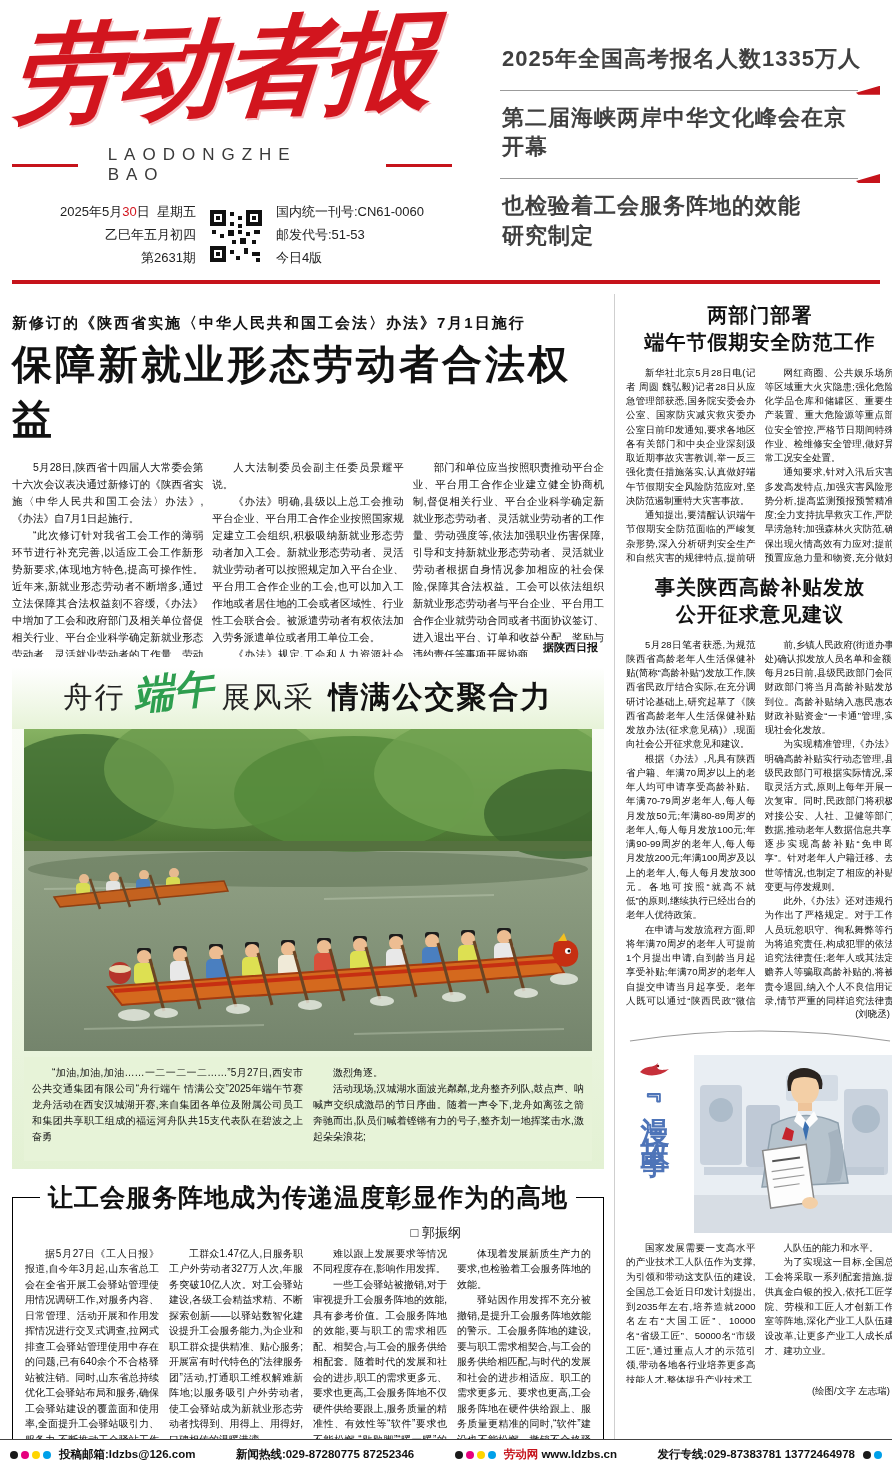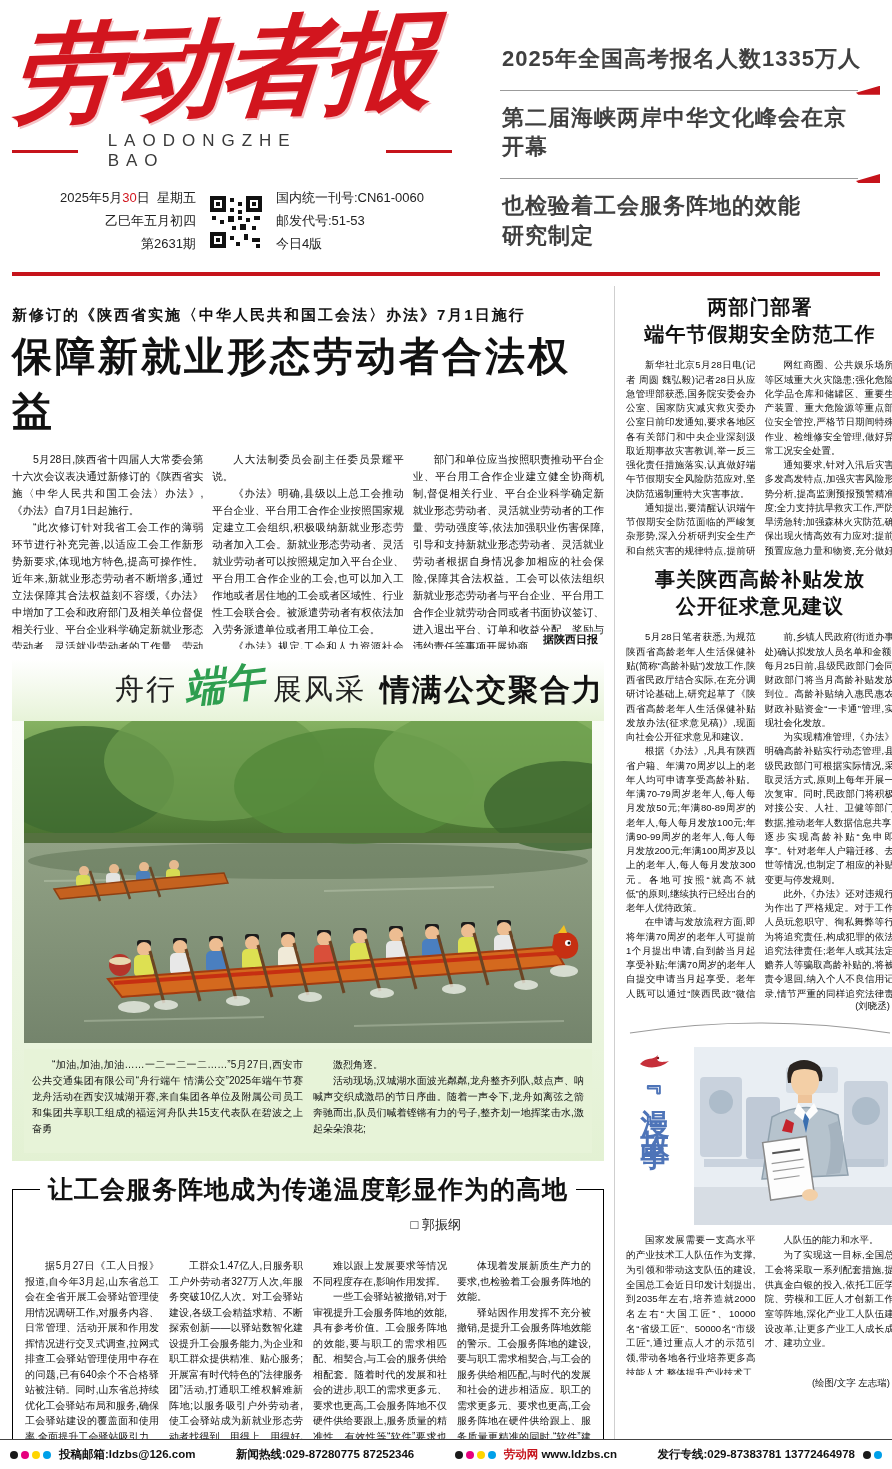--- a/index.html
+++ b/index.html
@@ -7,21 +7,21 @@
   body { font-family:"Liberation Sans", sans-serif; color:#111; }
   .page { width:892px; height:1469px; margin:0 auto; background:#fff; position:relative; overflow:hidden; padding:10px 12px 0; }
 
   
   .masthead { display:flex; align-items:flex-start; }
   .mast-left { width:470px; flex:0 0 470px; padding-top:8px; }
   .logo-title { font-family:"DejaVu Serif", serif; font-style:italic; font-weight:bold;
     font-size:108px; line-height:1.05; color:#d2151e; letter-spacing:-4px;
     transform:skewX(-6deg) rotate(-2deg); transform-origin:left center; white-space:nowrap;
     text-shadow:2px 2px 0 rgba(210,21,30,.25); }
-  .logo-sub { display:flex; align-items:center; justify-content:center; gap:30px; width:440px; }
+  .logo-sub { margin-top:14px; display:flex; align-items:center; justify-content:center; gap:30px; width:440px; }
   .logo-sub .bar { height:3px; width:68px; background:#c6131b; }
   .logo-sub .txt { font-size:17px; letter-spacing:7px; color:#3a3a3a; font-weight:500; }
   .dateblock { margin-top:16px; display:flex; align-items:center; gap:12px; width:460px; justify-content:center; }
   .date-left { text-align:right; font-size:13px; line-height:1.75; color:#222; }
   .date-left .red { color:#d2151e; }
   .date-right { text-align:left; font-size:13px; line-height:1.75; color:#222; }
   .qr { width:56px; height:56px; flex:0 0 56px; }
 
   .mast-right { flex:1; padding:26px 0 0 18px; }
   .hl-item { font-size:22px; font-weight:800; line-height:1.35; color:#404040; white-space:pre-line; padding:8px 2px 12px; letter-spacing:1px; }
@@ -39,36 +39,36 @@
   
   .kicker { text-align:left; font-size:15px; font-weight:600; letter-spacing:2px; margin:20px 0 4px; }
   .lead-headline { text-align:left; font-size:40px; font-weight:900; letter-spacing:3px; margin:4px 0 12px; }
   .lead-body { display:flex; gap:9px; height:198px; overflow:hidden; position:relative; }
   .tcol { flex:1; font-size:10.5px; line-height:1.62; text-align:justify; overflow:hidden; }
   .tcol p, .caption p, .op-col p, .comic-col p { text-indent:2em; text-align:justify; }
   .lead-credit { position:absolute; right:6px; bottom:2px; font-weight:800; font-size:11px; background:#fff; padding-left:6px; }
 
   
   .feature { margin-top:10px; background:linear-gradient(#fdfefb,#e3f1d3); padding-bottom:8px; }
-  .feature-banner { height:62px; display:flex; align-items:center; justify-content:flex-end; gap:6px;
+  .feature-banner { height:62px; display:flex; align-items:center; justify-content:center; gap:6px;
     background:linear-gradient(#ffffff,#e7f3d8); }
   .fb-normal { font-size:29px; color:#222; letter-spacing:2px; }
   .fb-accent { font-family:"DejaVu Serif", serif; font-style:italic; font-weight:bold; font-size:40px; color:#2e9e4f;
     transform:rotate(-6deg) translateY(-6px); display:inline-block; margin:0 2px; }
   .fb-bold { font-size:30px; font-weight:900; color:#111; letter-spacing:2px; margin-left:8px; }
   .photo { width:568px; height:322px; margin:0 auto; display:block; background:#8fa184; }
   .caption { width:568px; margin:6px auto 0; background:#e7f3d8; padding:8px 8px 6px; display:flex; gap:10px; height:104px; overflow:hidden; }
   .caption .ccol { flex:1; font-size:10px; line-height:1.6; overflow:hidden; }
   .cap-credit { font-weight:800; text-indent:2em; }
 
   
   .opinion { border:1px solid #000; margin-top:28px; position:relative; padding:26px 12px 10px; }
   .op-title { position:absolute; top:-17px; left:50%; transform:translateX(-50%); background:#fff; padding:0 8px;
     font-size:25px; font-weight:900; white-space:nowrap; letter-spacing:1px; }
-  .op-byline { text-align:right; padding-right:130px; font-size:13px; margin-bottom:24px; color:#222; }
+  .op-byline { text-align:right; padding-right:130px; font-size:13px; margin-bottom:4px; color:#222; }
   .op-body { display:flex; gap:10px; height:252px; overflow:hidden; }
   .op-col { flex:1; font-size:10px; line-height:1.55; overflow:hidden; }
 
   
   .r-title { text-align:center; font-weight:900; font-size:20px; line-height:1.35; letter-spacing:1px; white-space:pre-line; margin:8px 0 10px; }
   .r-body { display:flex; gap:9px; overflow:hidden; }
   .r-body .rcol { flex:1; font-size:9.5px; line-height:1.5; text-align:justify; overflow:hidden; }
   .rcol p { text-indent:2em; }
   .r-body.safety { height:200px; }
   .r-body.subsidy { height:368px; }

